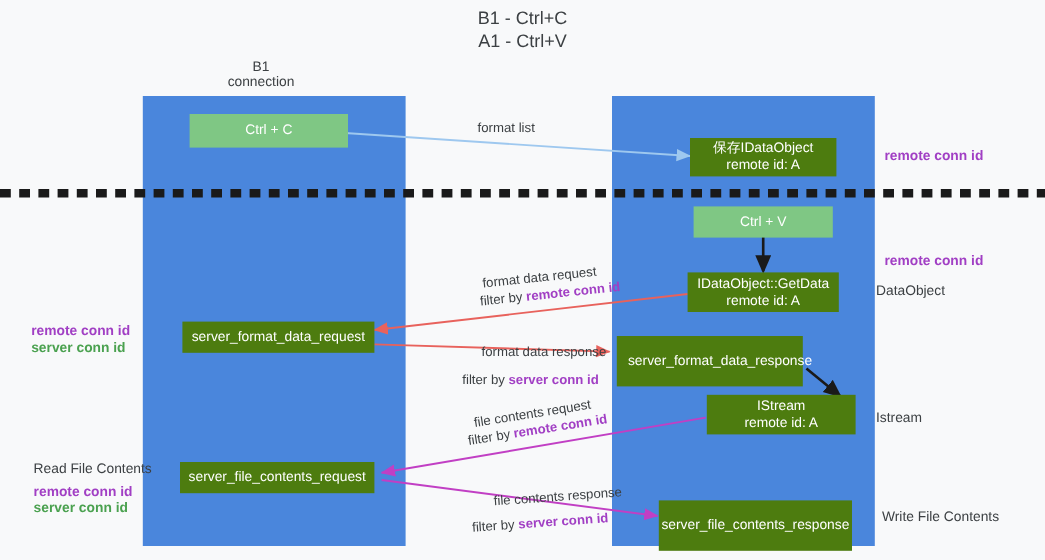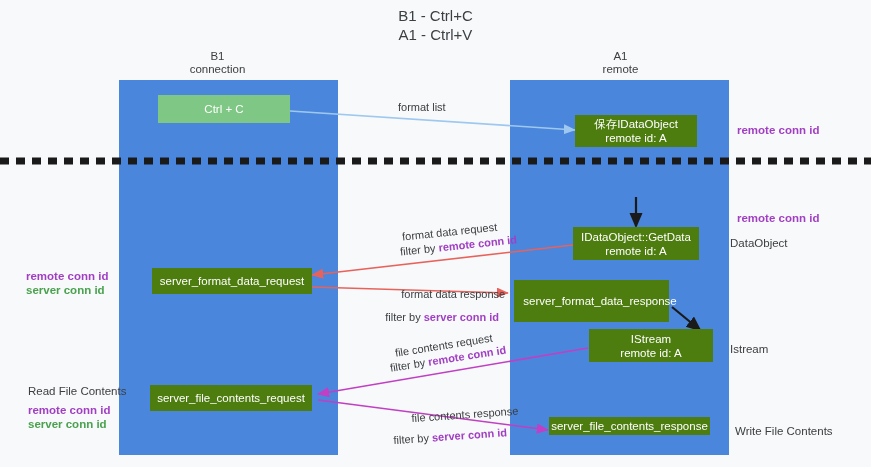--- a/index.html
+++ b/index.html
@@ -92,22 +92,20 @@
 </head>
 <body>
 
 <div id="stage">
 
   <div class="title">B1 - Ctrl+C
 A1 - Ctrl+V</div>
 
   <div class="col-head" style="left:150px; top:50px; width:135px;">B1
 connection</div>
-  <div class="col-head" style="left:553px; top:50px; width:135px;">A1
-remote</div>
 
   <div class="lane" style="left:119px; top:80px; width:219px; height:375px;"></div>
   <div class="lane" style="left:510px; top:80px; width:219px; height:375px;"></div>
 
   <svg class="overlay" viewBox="0 0 871 467" xmlns="http://www.w3.org/2000/svg">
     <defs>
       <marker id="ah-blue" markerWidth="9" markerHeight="9" refX="7" refY="3.2" orient="auto" markerUnits="strokeWidth">
         <path d="M0,0 L7.5,3.2 L0,6.4 z" fill="#9ec8ef"></path>
       </marker>
       <marker id="ah-red" markerWidth="9" markerHeight="9" refX="7" refY="3.2" orient="auto" markerUnits="strokeWidth">
@@ -136,34 +134,35 @@
     <line x1="318" y1="400" x2="548" y2="430" stroke="#c13fc4" stroke-width="1.6" marker-end="url(#ah-mag)"></line>
 
     <line x1="0" y1="161" x2="871" y2="161" stroke="#1a1a1a" stroke-width="7" stroke-dasharray="9 7"></line>
   </svg>
 
   <div class="box green" style="left:158px; top:95px;  width:132px; height:28px;">Ctrl + C</div>
 
   <div class="box orange" style="left:575px; top:115px; width:122px; height:32px;">保存IDataObject
 remote id: A</div>
 
+  <div class="box green" style="left:578px; top:172px; width:116px; height:26px;">Ctrl + V</div>
 
   <div class="box orange" style="left:573px; top:227px; width:126px; height:33px;">IDataObject::GetData
 remote id: A</div>
 
   <div class="box orange" style="left:152px; top:268px; width:160px; height:26px;">server_format_data_request</div>
 
   <div class="box orange" style="left:514px; top:280px; width:155px; height:42px;padding-left:17px;">server_format_data_response</div>
 
   <div class="box orange" style="left:589px; top:329px; width:124px; height:33px;">IStream
 remote id: A</div>
 
   <div class="box orange" style="left:150px; top:385px; width:162px; height:26px;">server_file_contents_request</div>
 
-  <div class="box orange" style="left:549px; top:417px; width:161px; height:18px;">server_file_contents_response</div>
+  <div class="box orange" style="left:549px; top:417px; width:161px; height:42px;">server_file_contents_response</div>
 
   <div class="elabel" style="left:398px; top:101px;">format list</div>
 
   <div class="elabel" style="left:388px; top:219px; transform:rotate(-6deg); transform-origin:left top;">
     <span>format data request</span>
   </div>
   <div class="elabel" style="left:386px; top:234px; transform:rotate(-6deg); transform-origin:left top;">
     <span>filter by </span><b class="p">remote conn id</b>
   </div>
 

